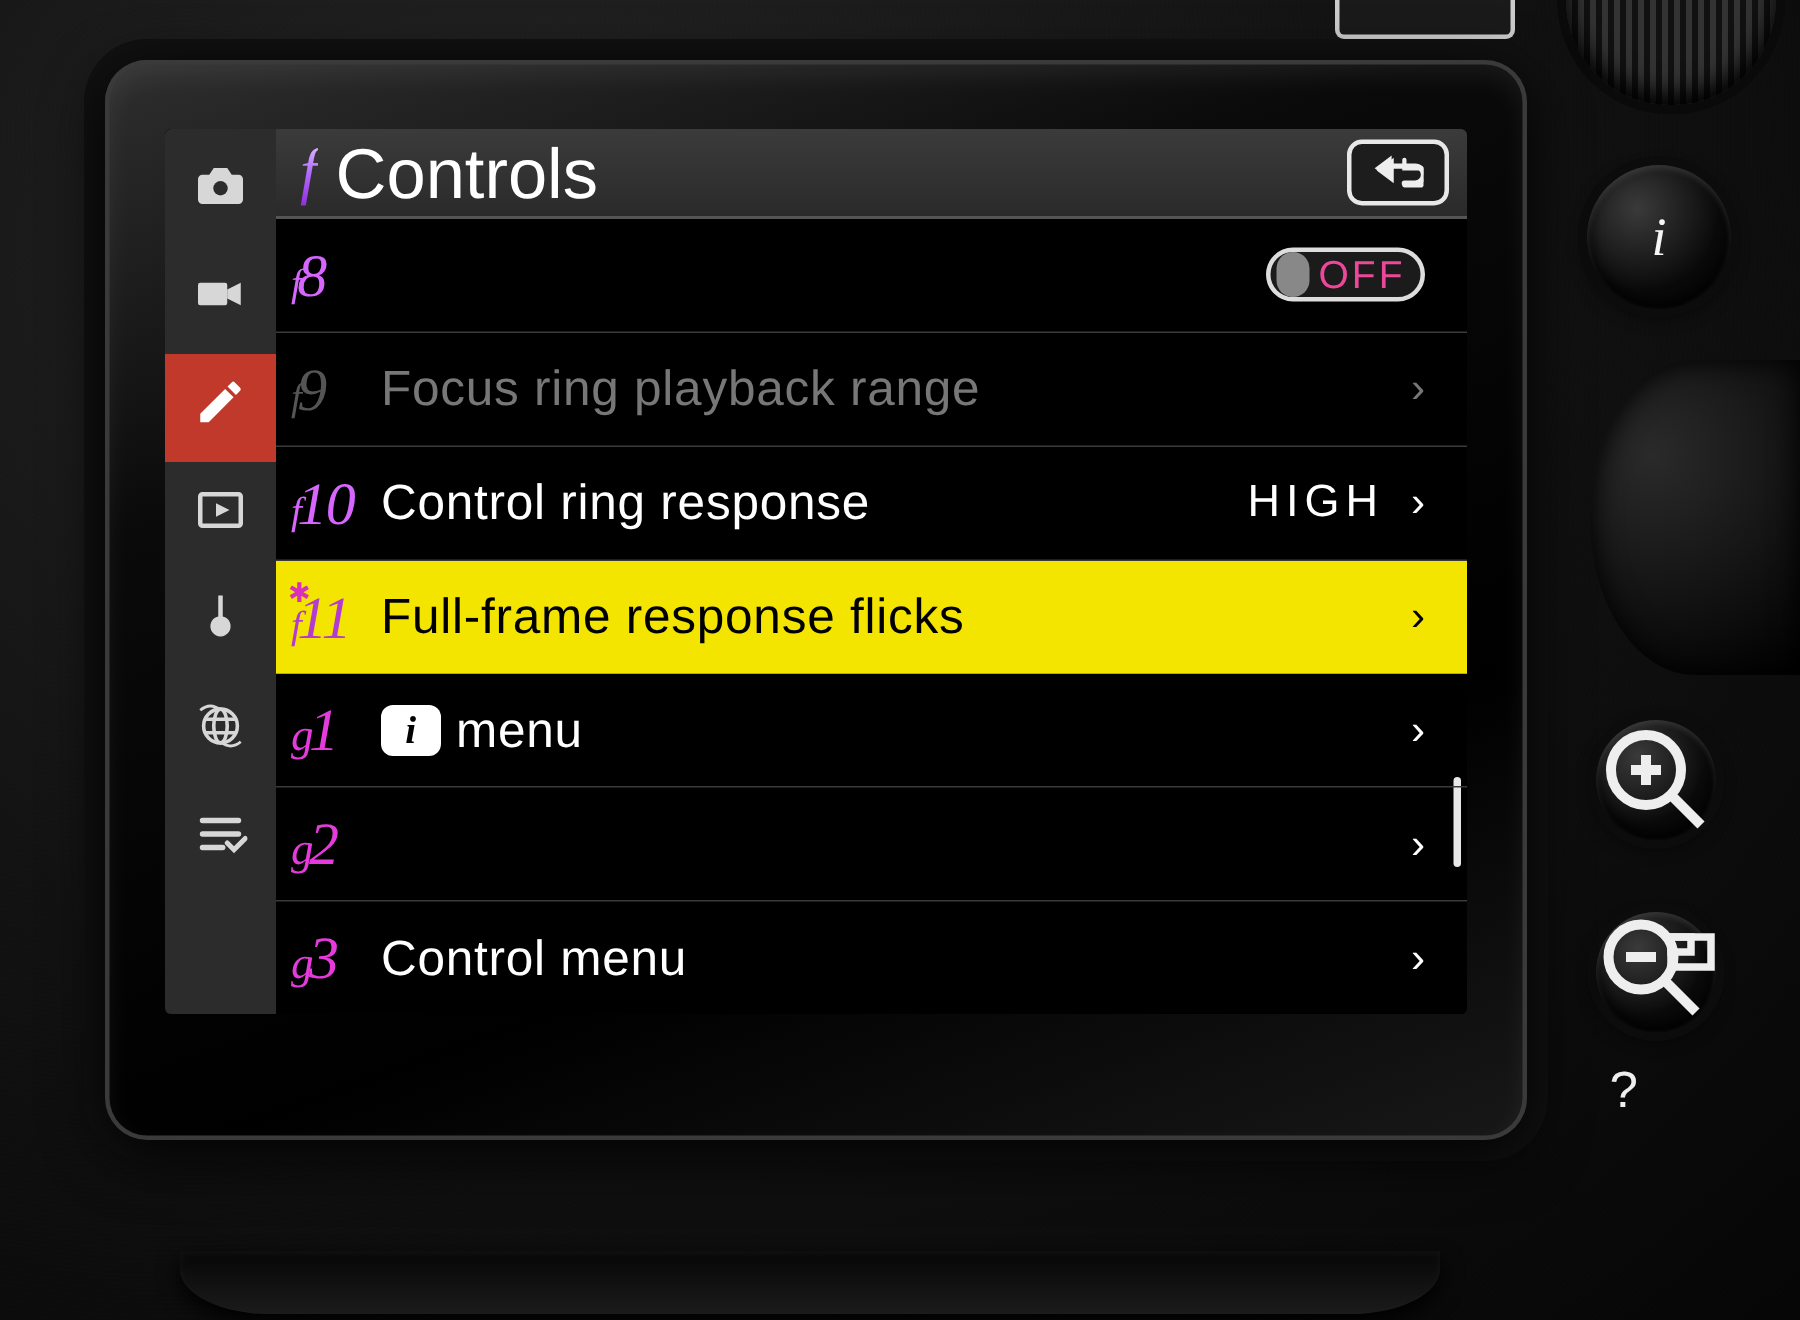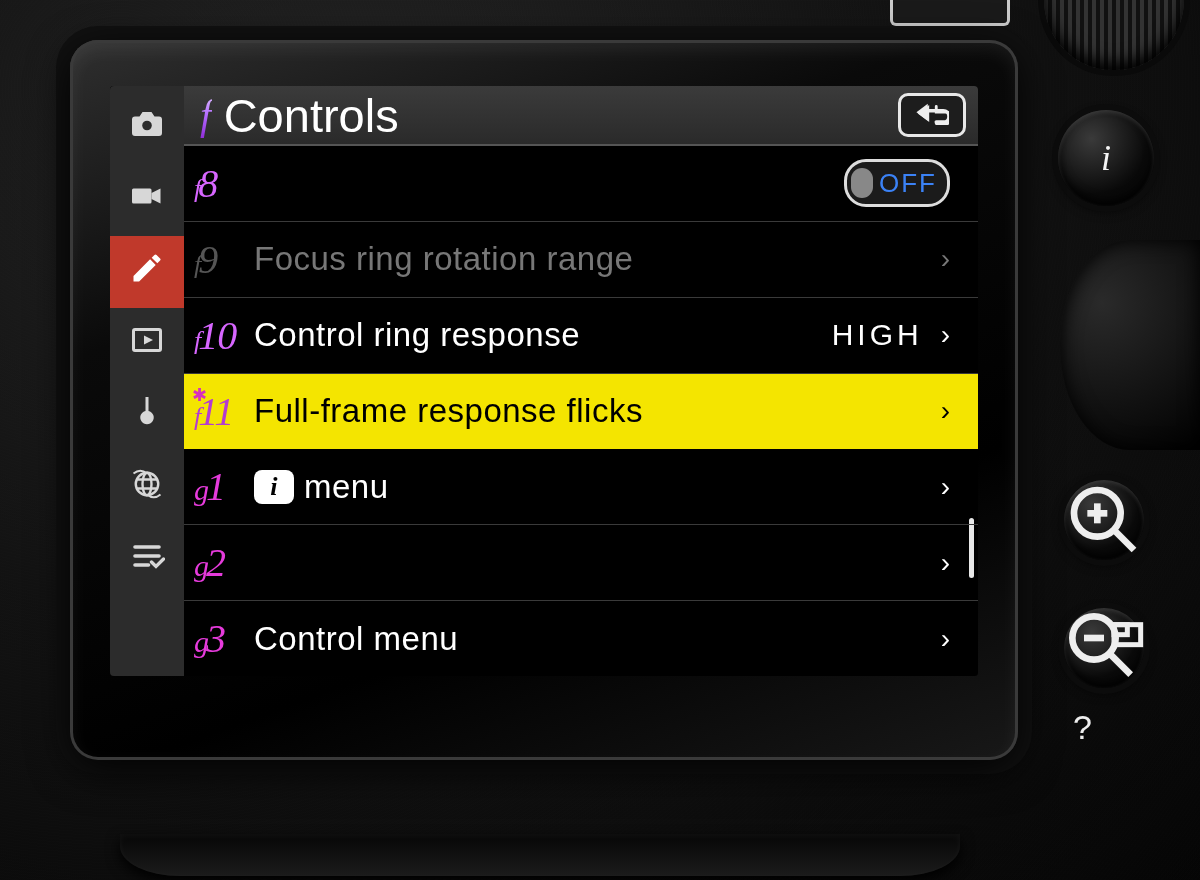--- a/index.html
+++ b/index.html
@@ -216,23 +216,23 @@
     margin-left: auto;
     font-size: 28px;
     color: inherit;
   }
   .row .value + .chev, .row .label + .chev { margin-left: auto; }
   .row .value ~ .chev { margin-left: 16px; }
 
   .toggle-off{
     display:inline-flex; align-items:center;
     border:3px solid #ddd; border-radius:22px;
-    height:48px; padding:0 10px 0 4px;
+    height:36px; padding:0 10px 0 4px;
     gap:6px; background:#1b1b1b;
-    font-size:26px; letter-spacing:2px; color:#3b82f6;
+    font-size:26px; letter-spacing:2px; color:#ec4899;
   }
   .toggle-off .knob{
     width:22px;height:30px;border-radius:11px;background:#888;
   }
 
   .i-badge{
     display:inline-flex;align-items:center;justify-content:center;
     width:40px;height:34px;border-radius:8px;
     background:#fff;color:#000;
     font-family:Georgia,serif;font-style:italic;font-weight:700;
@@ -354,21 +354,21 @@
                   <span class="knob"></span>
                   <span>OFF</span>
                 </span>
               </span>
             </div>
             <div class="row disabled">
               <span class="code ">
                 <span class="pre">f</span>
                 <span class="num">9</span>
               </span>
-              <span class="label">Focus ring rotation range</span>
+              <span class="label">Focus ring playback range</span>
               <span class="chev">›</span>
             </div>
             <div class="row">
               <span class="code ">
                 <span class="pre">f</span>
                 <span class="num">10</span>
               </span>
               <span class="label">Control ring response</span>
               <span class="value">HIGH</span>
               <span class="chev">›</span>

